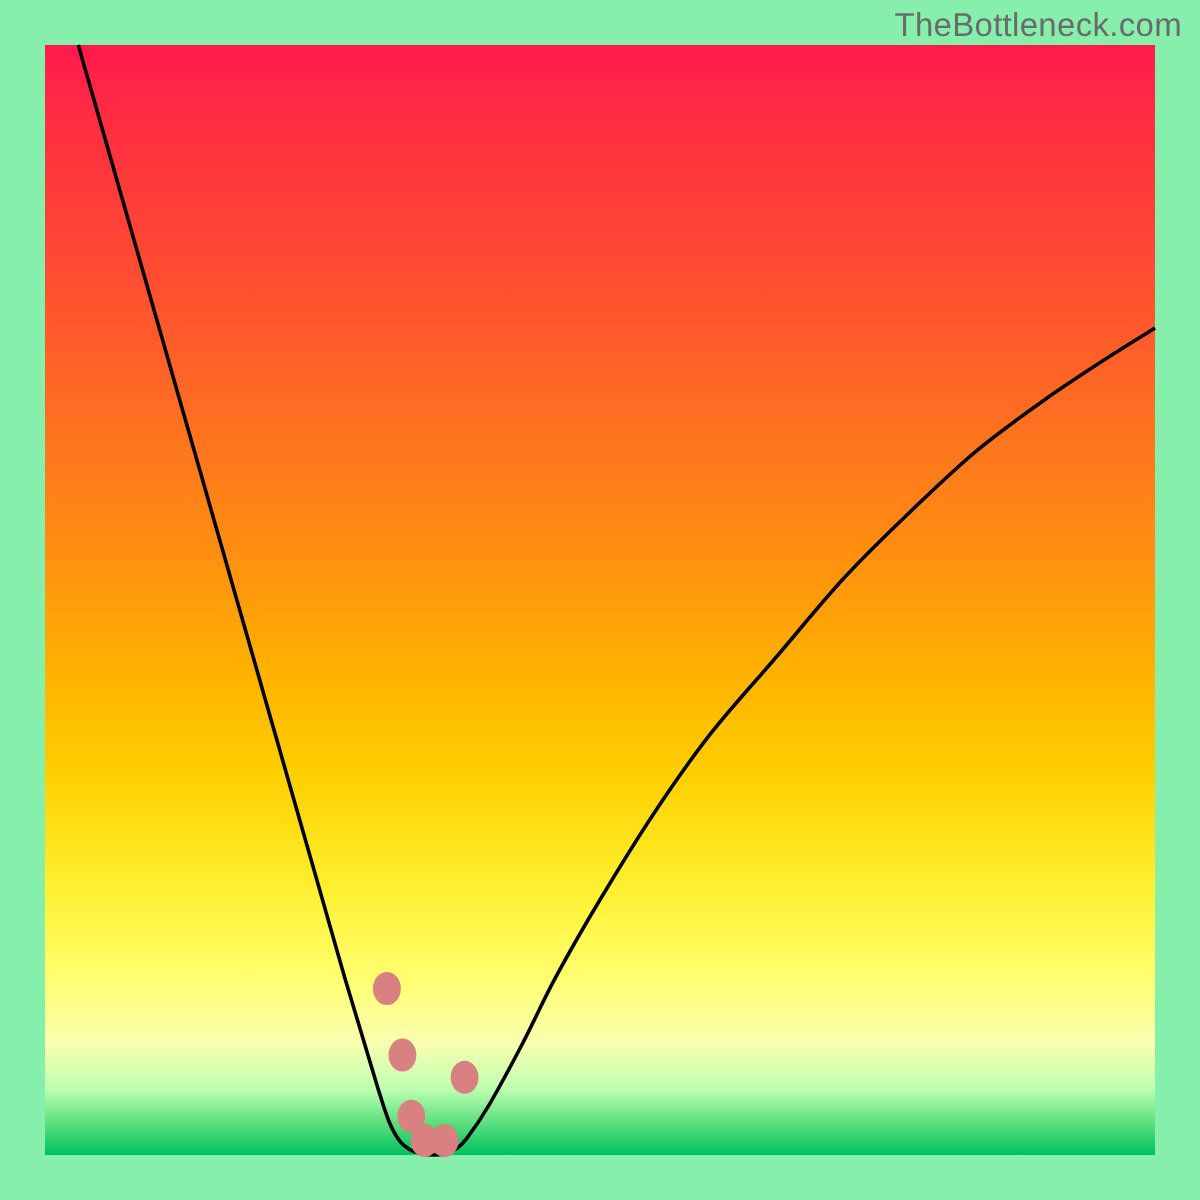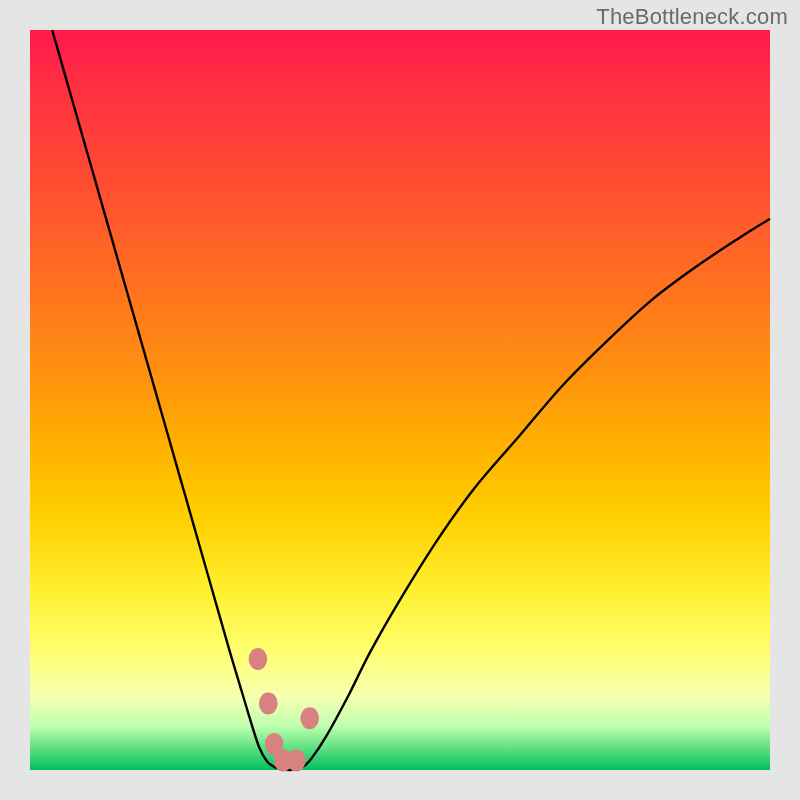--- a/index.html
+++ b/index.html
@@ -9,21 +9,21 @@
     height: 800px;
     background: #000000;
     overflow: hidden;
   }
   .frame {
     position: absolute;
     left: 0;
     top: 0;
     width: 800px;
     height: 800px;
-    background: #e5e5e5;
+    background: #86efac;
   }
   .plot {
     position: absolute;
     left: 30px;
     top: 30px;
     width: 740px;
     height: 740px;
     background: linear-gradient(to bottom,
       #ff1a4d 0%,
       #ff3040 8%,

